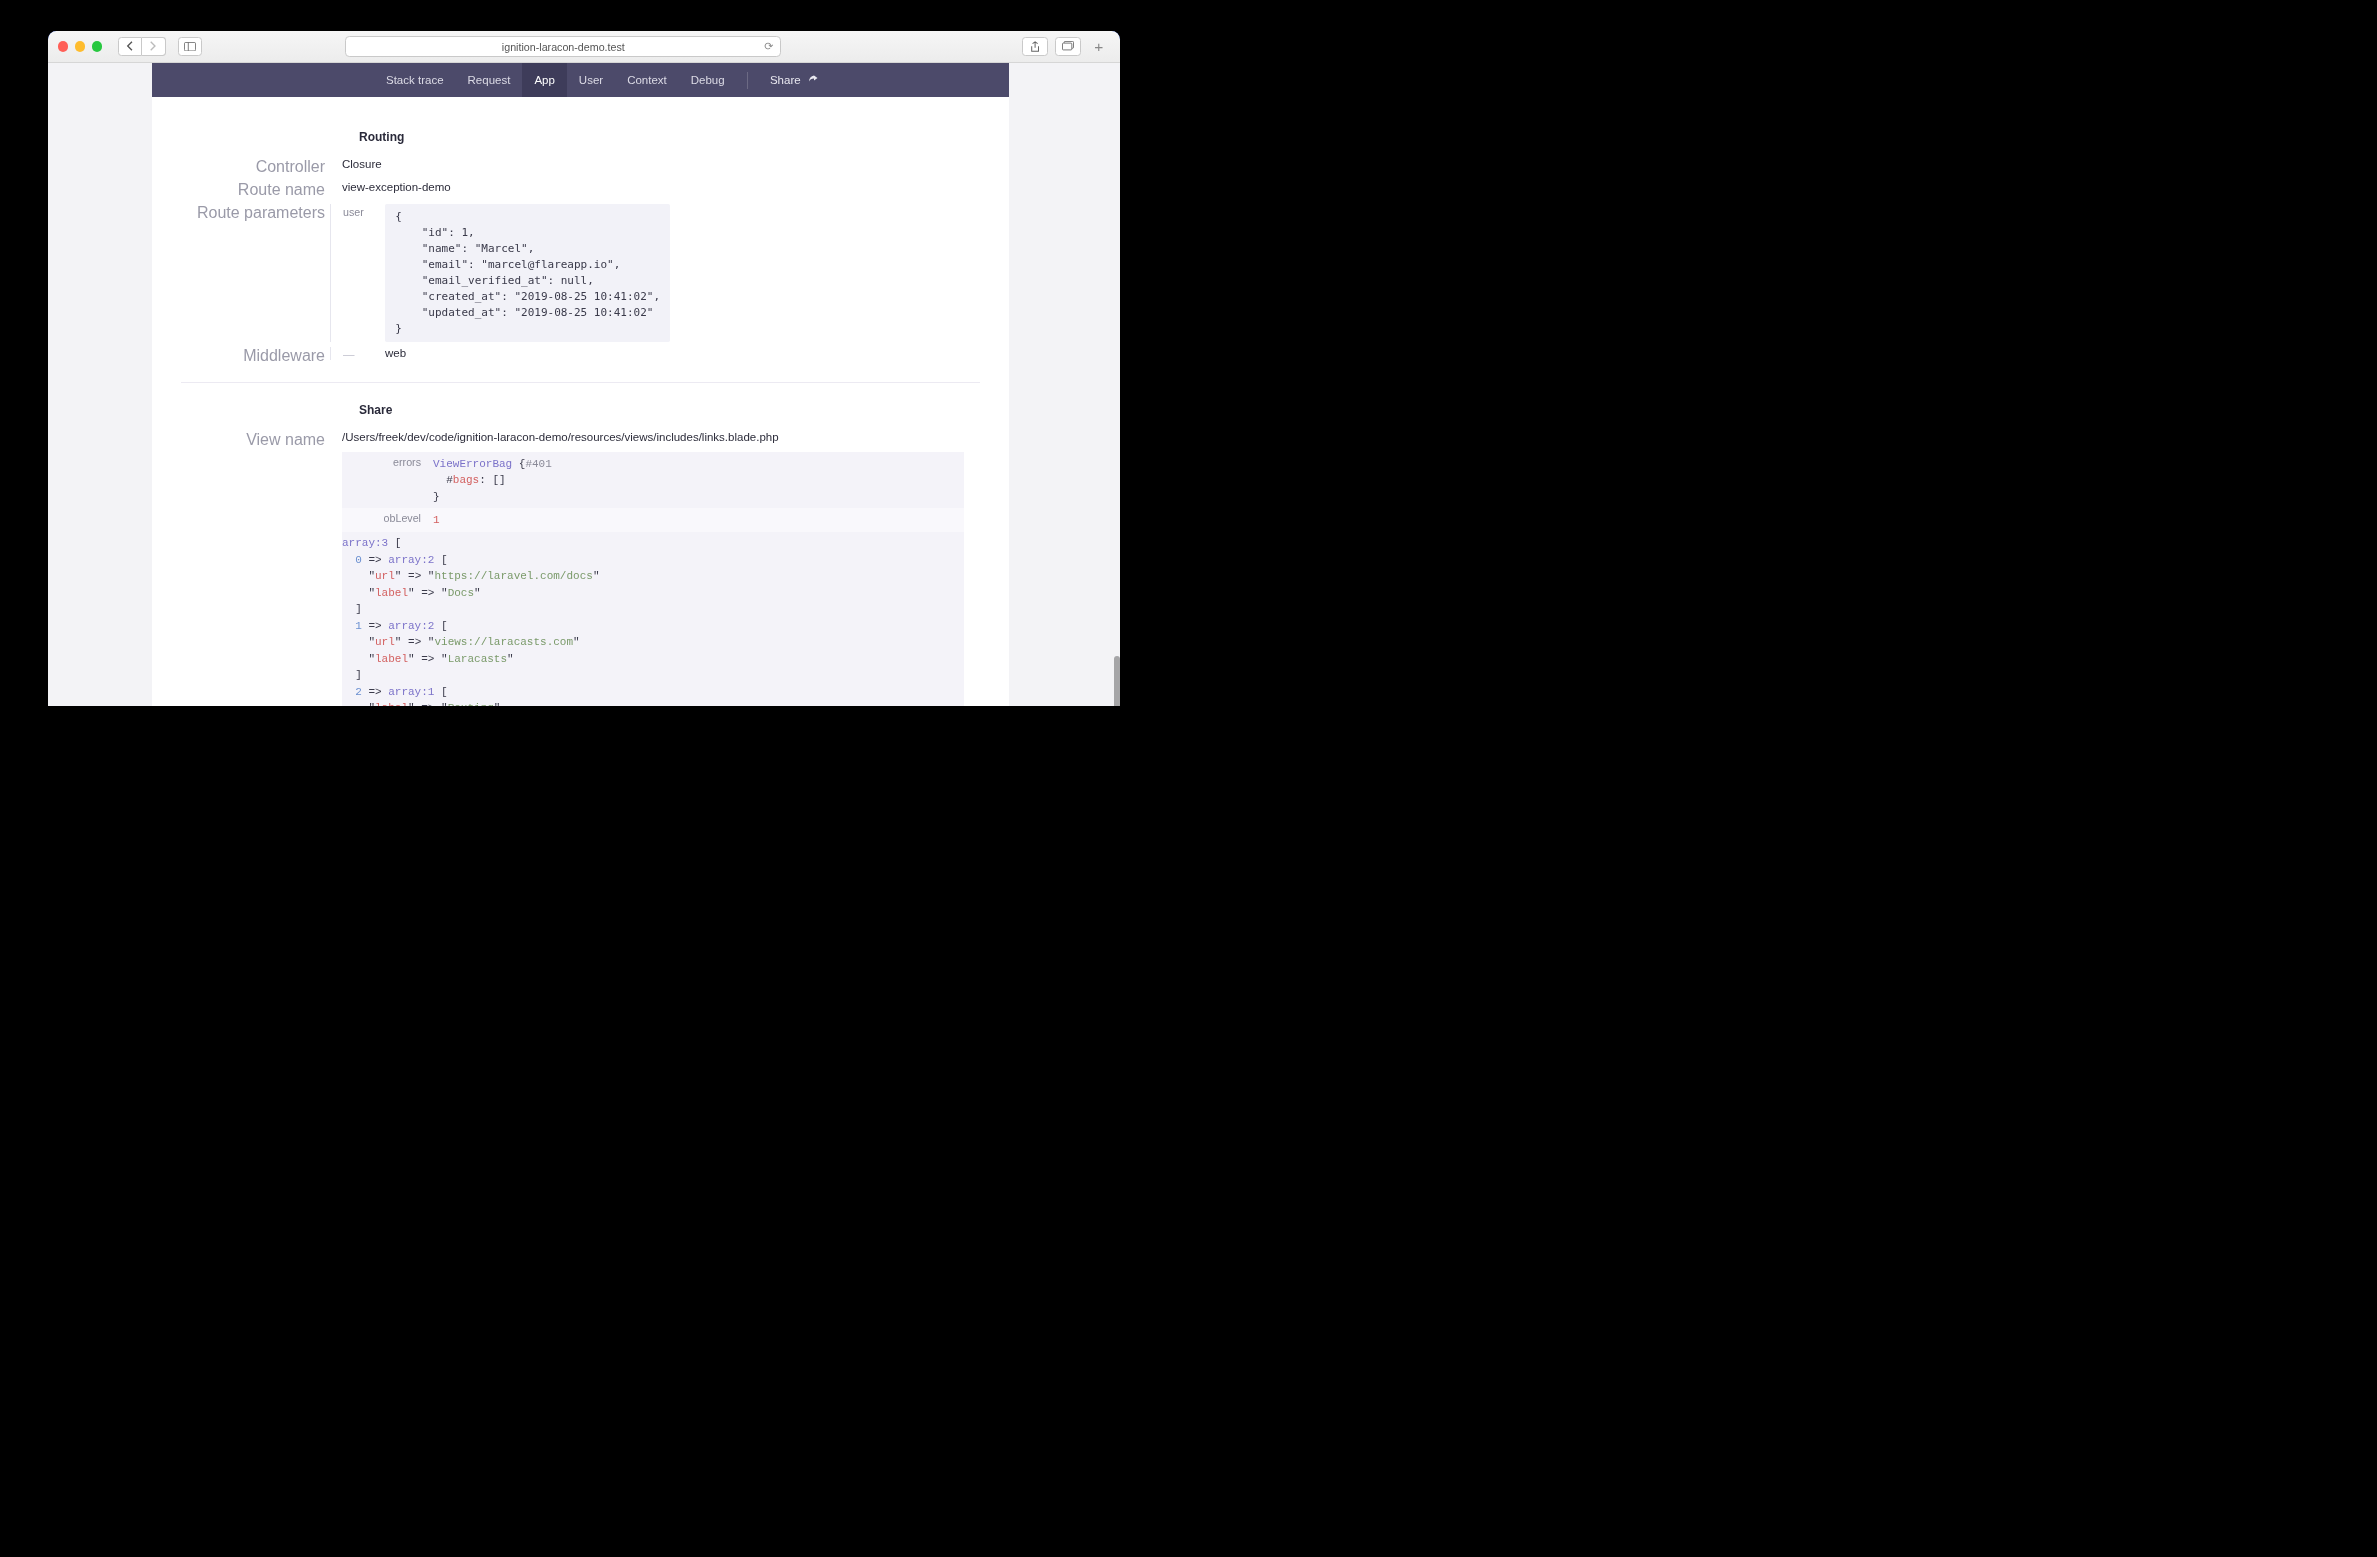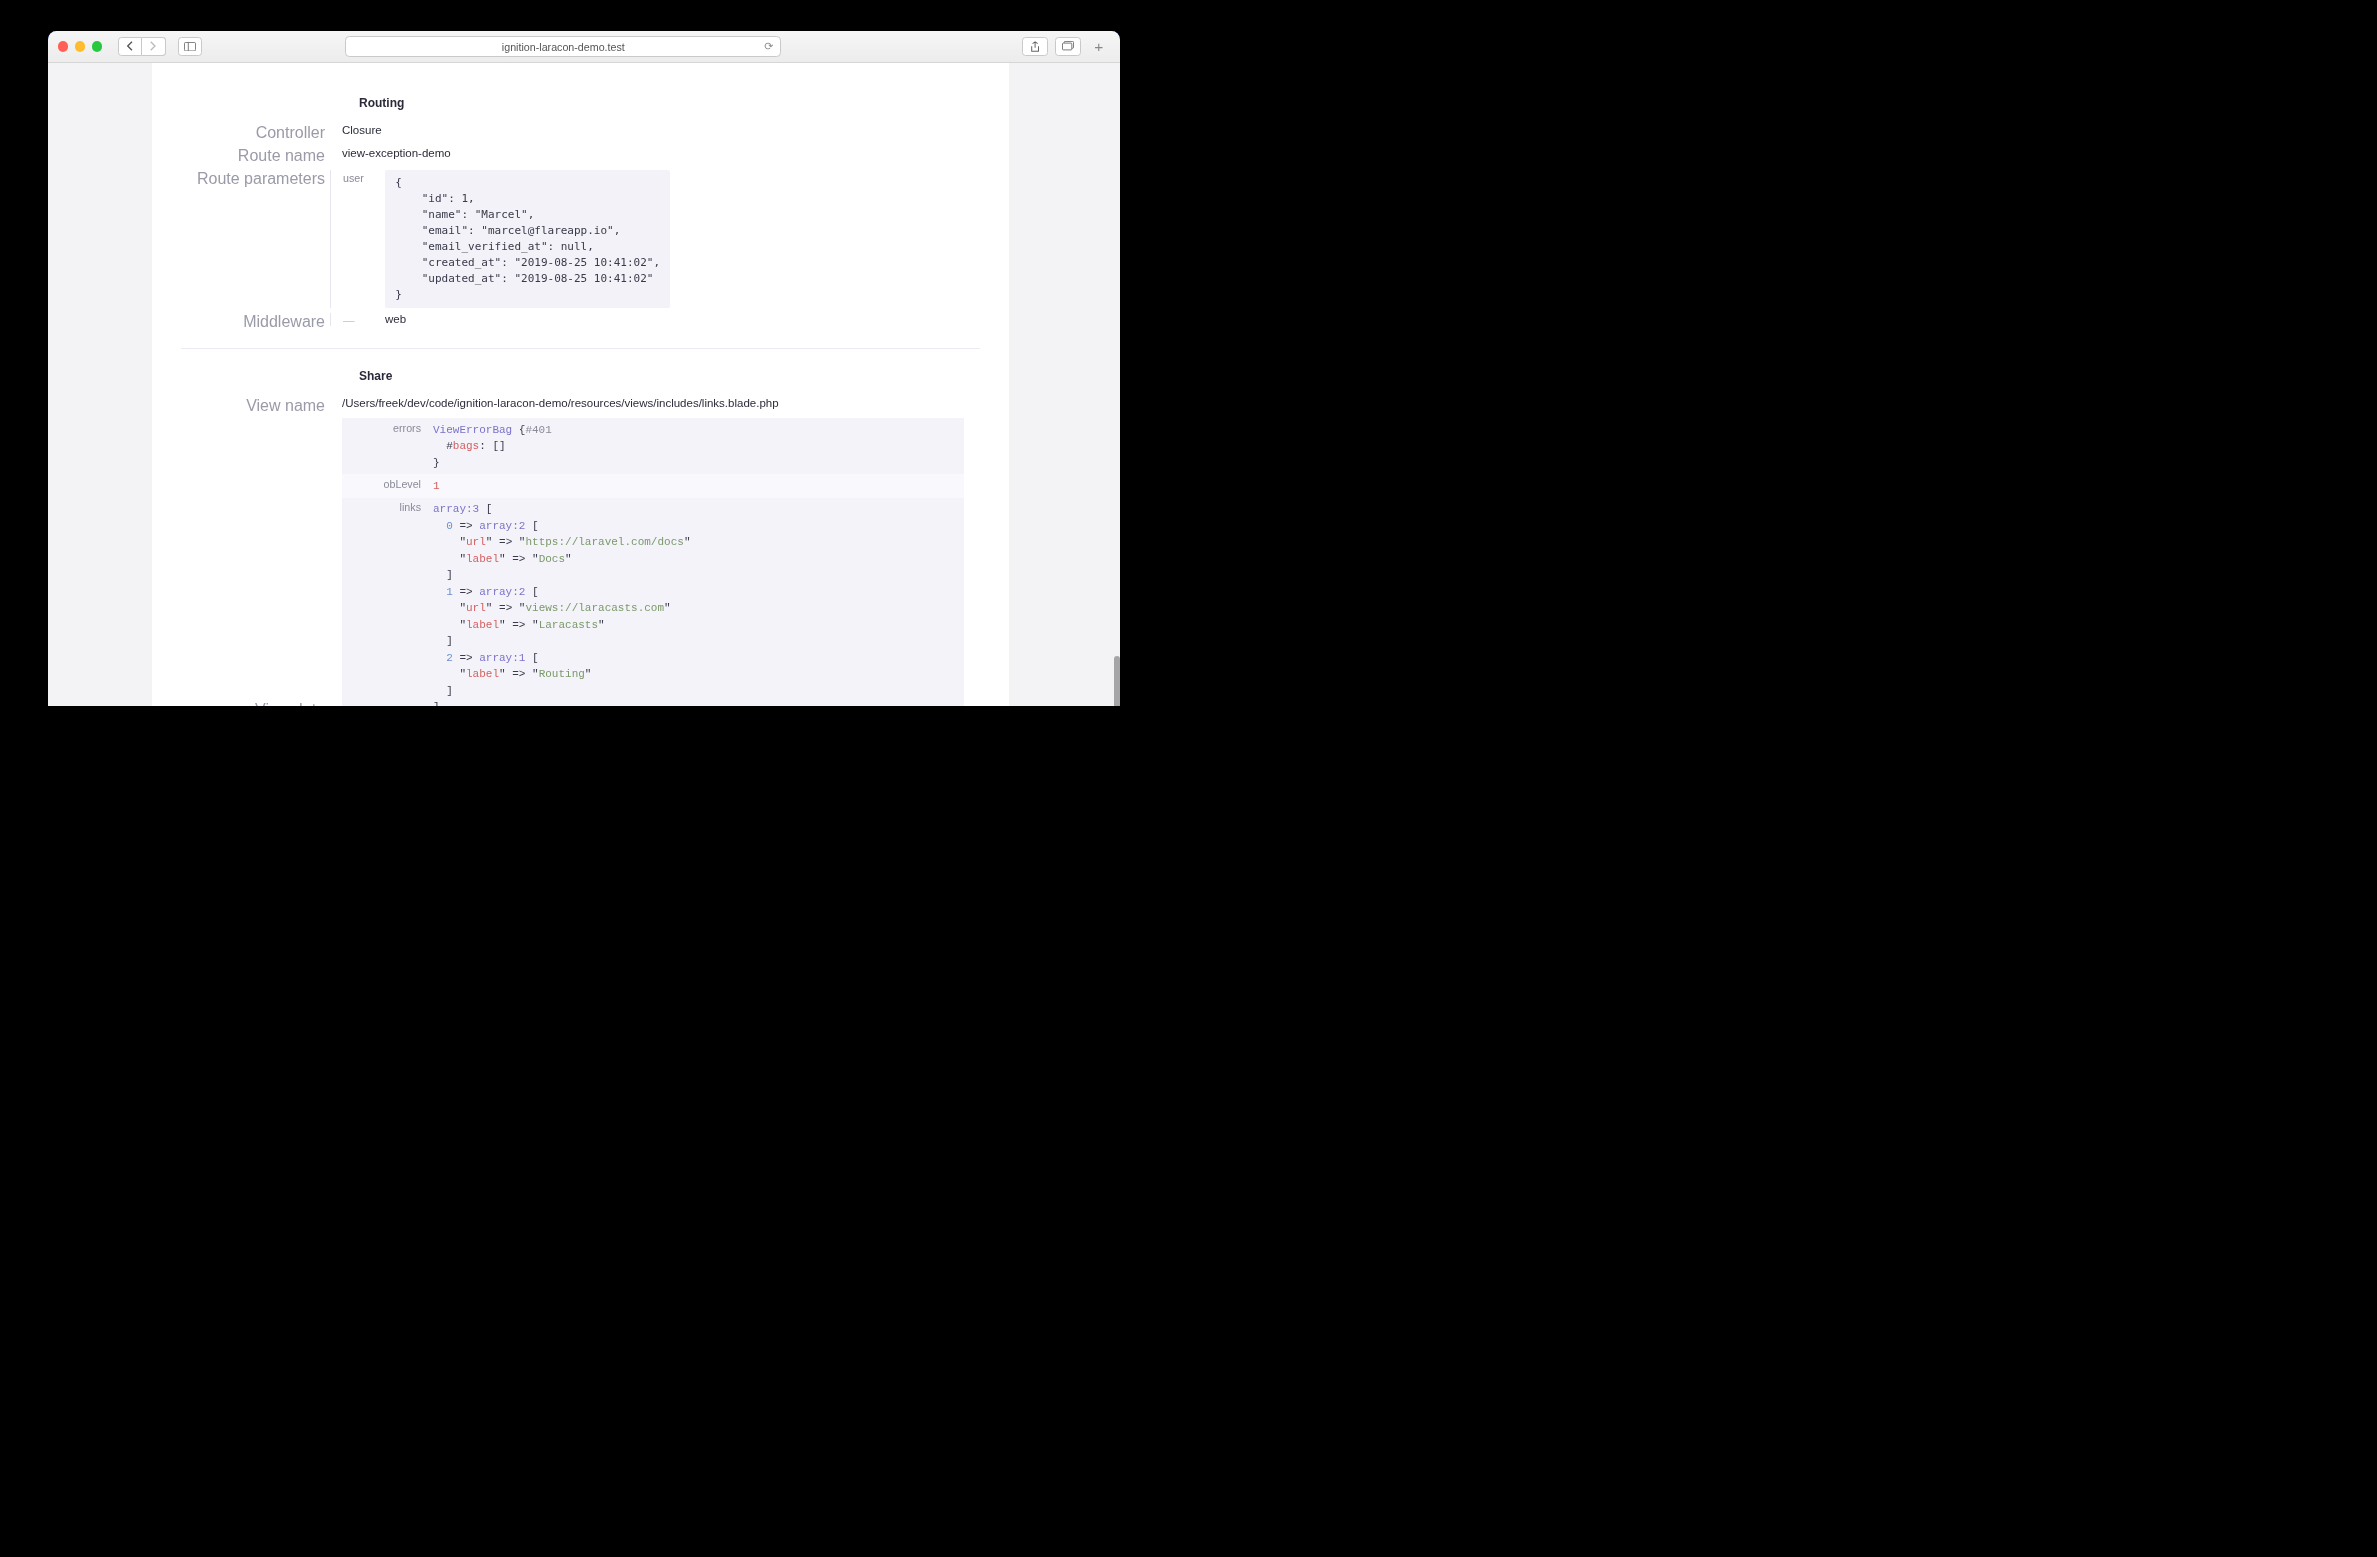--- a/index.html
+++ b/index.html
@@ -191,20 +191,35 @@
             <rect x="0.5" y="2.5" width="11" height="8" rx="1" fill="#fff" stroke="#666"></rect>
           </svg>
       </div>
       <div class="newtab">+</div>
     </div>
   </div>
 
   <div class="page">
     <div class="pane">
 
+      <div class="topnav">
+        <div class="tab">Stack trace</div>
+        <div class="tab">Request</div>
+        <div class="tab active">App</div>
+        <div class="tab">User</div>
+        <div class="tab">Context</div>
+        <div class="tab">Debug</div>
+        <div class="divider"></div>
+        <div class="share">
+          <span>Share</span>
+          <svg viewBox="0 0 24 24">
+              <path d="M14 3l7 5-7 5V9c-5 0-8 2-10 6 0-7 4-11 10-12V3z"></path>
+            </svg>
+        </div>
+      </div>
 
       <div class="content">
 
         <div class="section-title">Routing</div>
 
         <div class="row">
           <div class="label">Controller</div>
           <div class="val">Closure</div>
         </div>
         <div class="row">
@@ -259,21 +274,20 @@
   #<span class="c-red">bags</span>: <span>[]</span>
 }</div>
               </div>
 
               <div class="vd-row alt">
                 <div class="vd-key">obLevel</div>
                 <div class="vd-val"><span class="c-red">1</span></div>
               </div>
 
               <div class="vd-row">
-                <div class="vd-key">links</div>
                 <div class="vd-val"><span class="c-purple">array:<span>3</span></span> [
   <span class="c-num">0</span> =&gt; <span class="c-purple">array:<span>2</span></span> [
     "<span class="c-red">url</span>" =&gt; "<span class="c-str">https://laravel.com/docs</span>"
     "<span class="c-red">label</span>" =&gt; "<span class="c-str">Docs</span>"
   ]
   <span class="c-num">1</span> =&gt; <span class="c-purple">array:<span>2</span></span> [
     "<span class="c-red">url</span>" =&gt; "<span class="c-str">views://laracasts.com</span>"
     "<span class="c-red">label</span>" =&gt; "<span class="c-str">Laracasts</span>"
   ]
   <span class="c-num">2</span> =&gt; <span class="c-purple">array:<span>1</span></span> [

